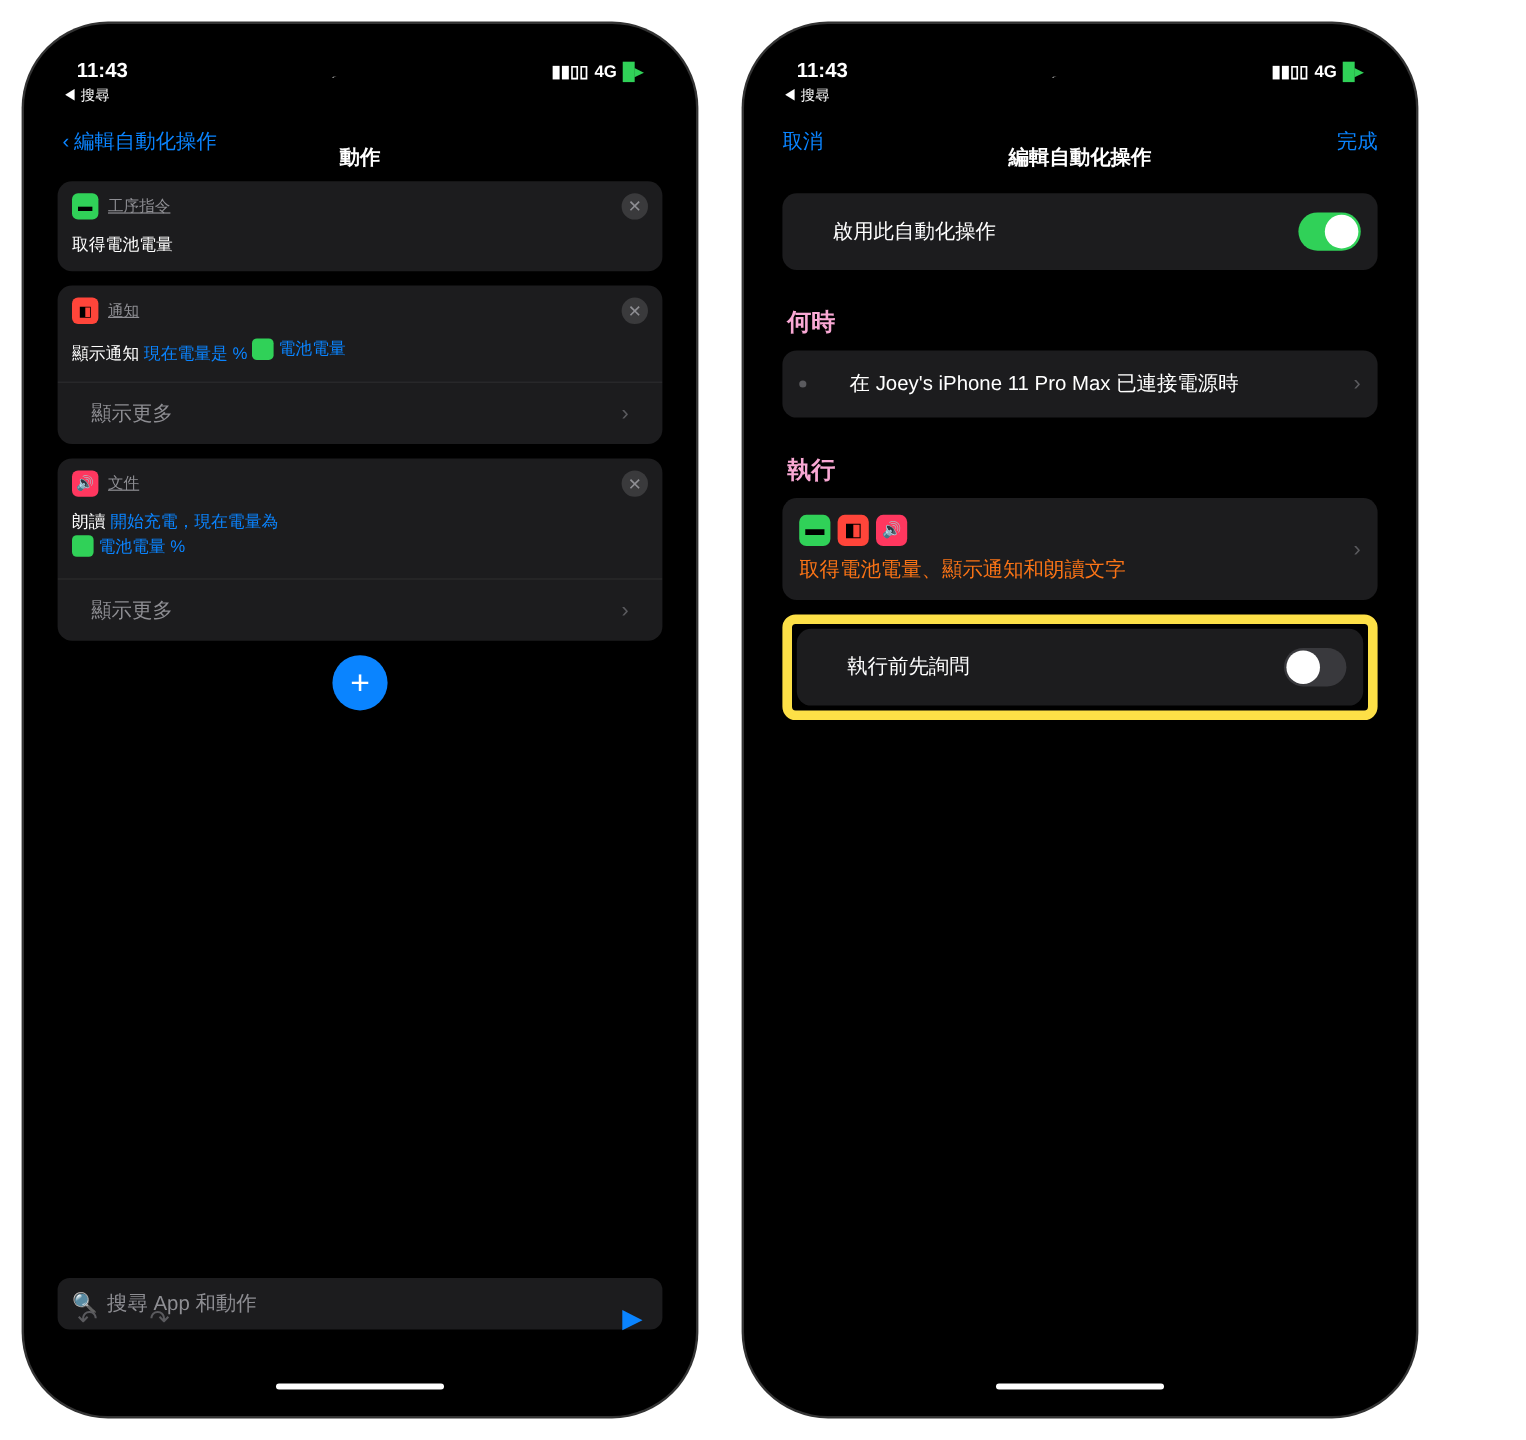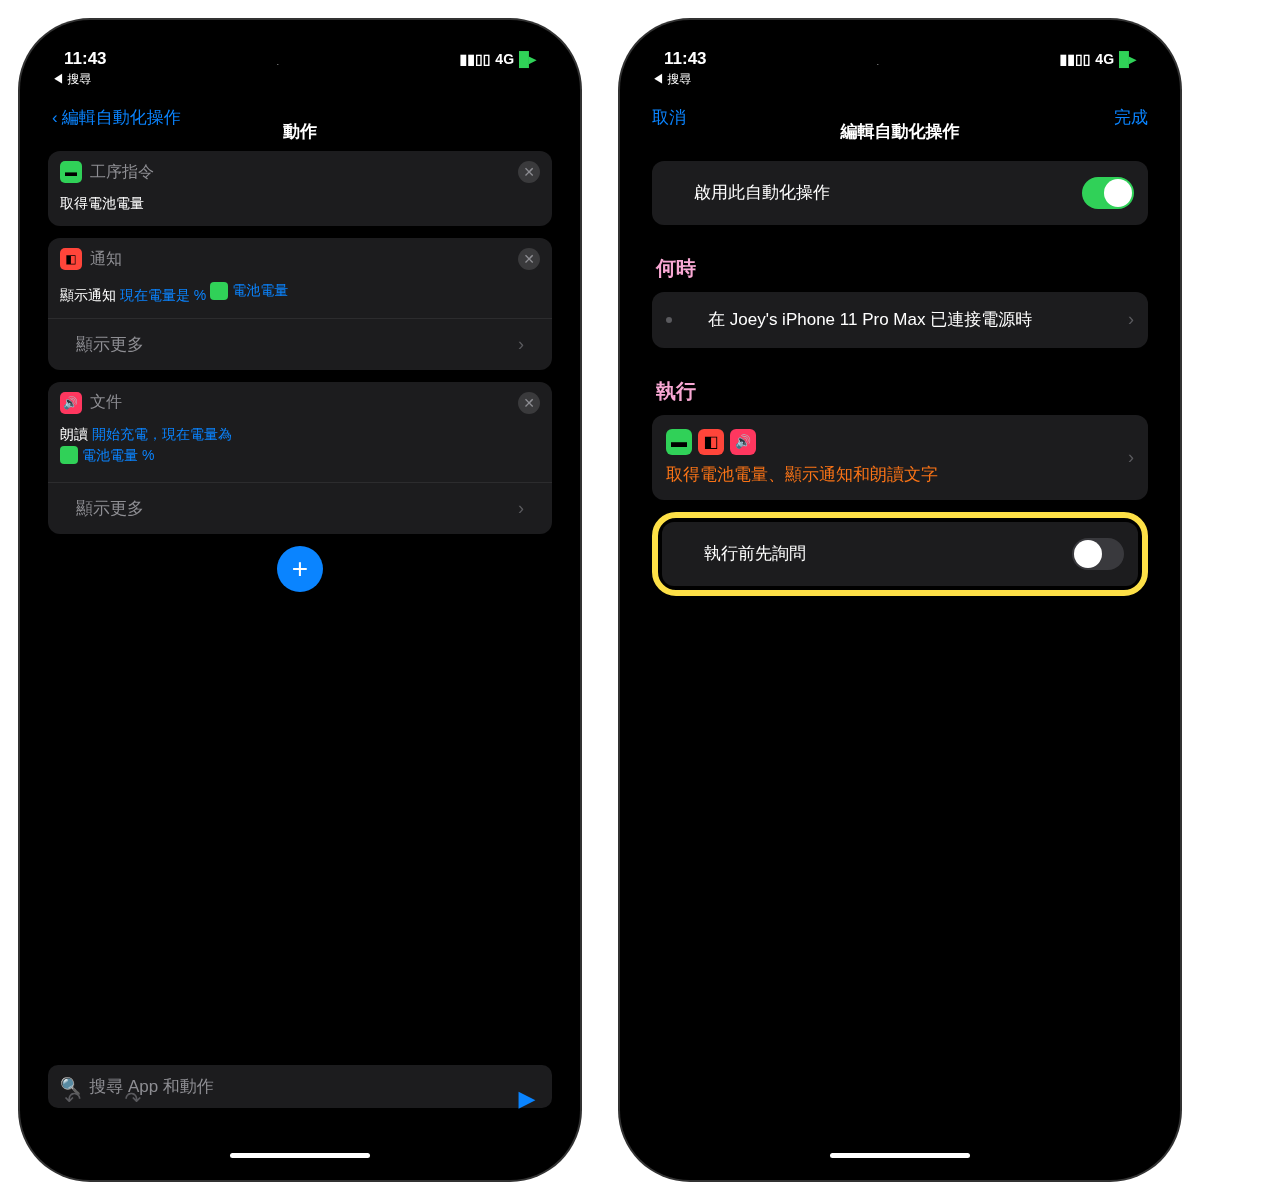--- a/index.html
+++ b/index.html
@@ -14,21 +14,21 @@
   .nav-back { color: #0a84ff; font-size: 17px; display: flex; align-items: center; gap: 4px; }
   .nav-title { color: #fff; font-size: 17px; font-weight: 600; position: absolute; left: 50%; transform: translateX(-50%); margin-top: 28px; }
   .nav-btn { color: #0a84ff; font-size: 17px; }
   .content { padding: 10px 14px; overflow: hidden; }
   .card { background: #1c1c1e; border-radius: 12px; margin-bottom: 12px; overflow: hidden; }
   .card-header { display: flex; align-items: center; gap: 8px; padding: 10px 12px 4px; }
   .app-icon { width: 22px; height: 22px; border-radius: 5px; display: flex; align-items: center; justify-content: center; font-size: 12px; }
   .icon-green { background: #30d158; }
   .icon-red { background: #ff453a; }
   .icon-red2 { background: #ff375f; }
-  .card-label { color: #8e8e93; font-size: 16px; }
+  .card-label { color: #8e8e93; font-size: 13px; text-decoration: underline; }
   .close-x { margin-left: auto; width: 22px; height: 22px; border-radius: 50%; background: #3a3a3c; color: #8e8e93; display: flex; align-items: center; justify-content: center; font-size: 14px; }
   .card-body { padding: 6px 12px 12px; color: #fff; font-size: 14px; font-weight: 500; line-height: 1.5; }
   .token-blue { color: #0a84ff; }
   .token-pill { display: inline-flex; align-items: center; gap: 4px; }
   .pill-icon { width: 18px; height: 18px; border-radius: 4px; background: #30d158; display: inline-block; }
   .card-more { display: flex; align-items: center; justify-content: space-between; padding: 14px 28px; color: #8e8e93; font-size: 17px; border-top: 1px solid #2c2c2e; gap: 20px; }
   .add-btn { width: 46px; height: 46px; border-radius: 50%; background: #0a84ff; color: #fff; display: flex; align-items: center; justify-content: center; font-size: 28px; margin: 12px auto; }
   .search-bar { background: #1c1c1e; border-radius: 10px; padding: 10px 12px; color: #8e8e93; font-size: 17px; display: flex; align-items: center; gap: 8px; margin: 8px 0; }
   .toolbar { display: flex; align-items: center; justify-content: space-between; padding: 12px 24px; position: absolute; bottom: 40px; left: 0; right: 0; }
   .tb-btn { width: 30px; height: 30px; color: #5a5a5e; font-size: 20px; display: flex; align-items: center; justify-content: center; }
@@ -39,21 +39,21 @@
   .list-row .txt { flex: 1; line-height: 1.4; margin-left: 28px; }
   .toggle { width: 52px; height: 32px; border-radius: 16px; position: relative; }
   .toggle.on { background: #30d158; }
   .toggle.off { background: #39393d; }
   .knob { width: 28px; height: 28px; background: #fff; border-radius: 50%; position: absolute; top: 2px; }
   .toggle.on .knob { right: 2px; }
   .toggle.off .knob { left: 2px; }
   .chev { color: #5a5a5e; font-size: 18px; }
   .icon-row { display: flex; gap: 6px; margin-bottom: 8px; }
   .mini-icon { width: 26px; height: 26px; border-radius: 6px; display: flex; align-items: center; justify-content: center; }
-  .highlight-box { border: 6px solid #fde047; border-radius: 24px; padding: 4px; margin-bottom: 12px; }
+  .highlight-box { border: 8px solid #fde047; border-radius: 11px; padding: 4px; margin-bottom: 12px; }
   .bottom-area { position: absolute; bottom: 50px; left: 14px; right: 14px; }
   .content-p2 { padding: 20px 18px; }
   .card2 { background: #1c1c1e; border-radius: 12px; padding: 14px; margin-bottom: 12px; }
   .card2-row { display: flex; align-items: center; justify-content: space-between; }
   .sub-txt { color: #f97316; font-size: 17px; margin-top: 2px; }
   .dot { width: 6px; height: 6px; background: #5a5a5e; border-radius: 50%; margin-right: 8px; }
 </style>
 </head>
 <body>
 

